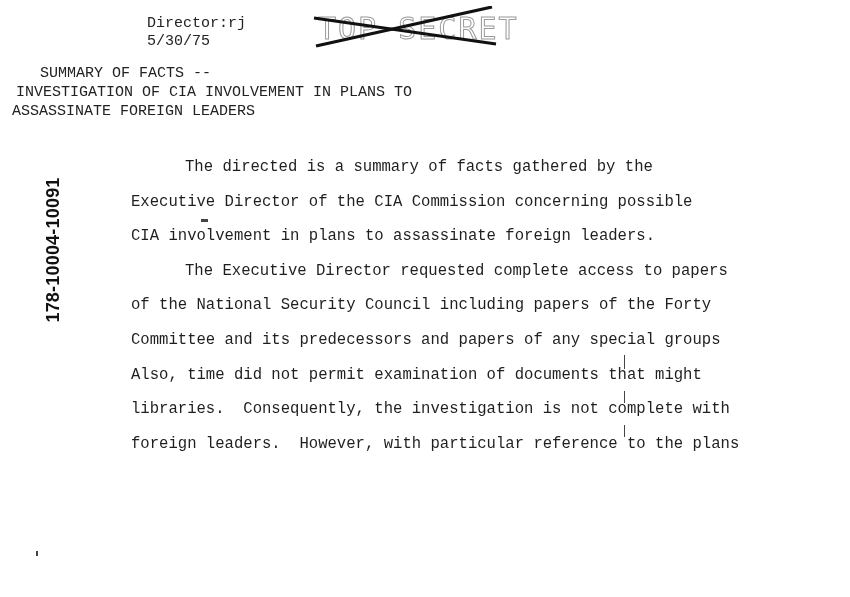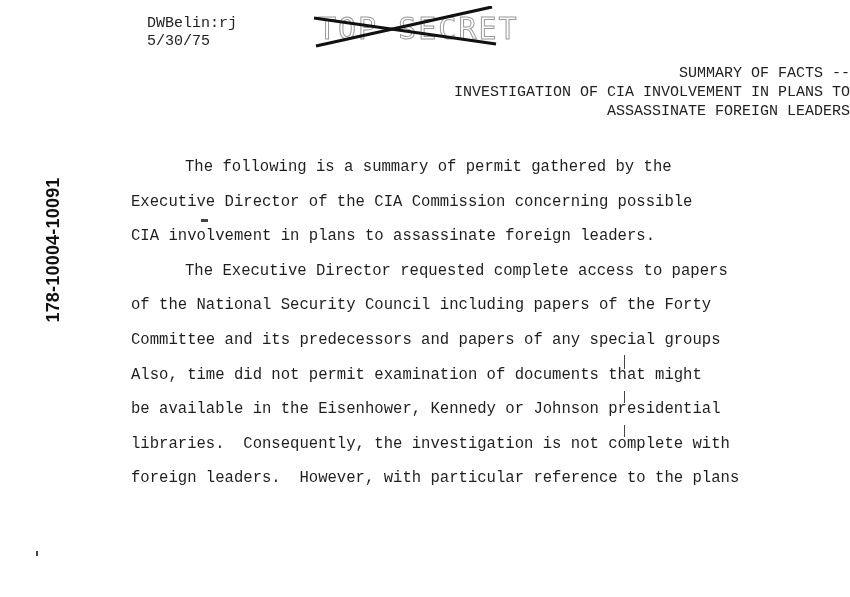--- a/index.html
+++ b/index.html
@@ -50,21 +50,21 @@
       position: absolute;
       left: 0;
       top: 0;
     }
 
     .title-block {
       position: absolute;
       left: 0;
       top: 64px;
       width: 850px;
-      text-align: right;
+      text-align: left;
       font-size: 15px;
       line-height: 19px;
       color: #222;
     }
     .title-line1 { padding-left: 40px; }
     .title-line2 { padding-left: 16px; }
     .title-line3 { padding-left: 12px; }
 
     .side-id {
       position: absolute;
@@ -103,21 +103,21 @@
 
     .mark {
       position: absolute;
       background: #444;
     }
   </style>
 </head>
 <body>
 
 <div class="header-meta">
-  <div>DWBelin:rj</div>
+  <div>Director:rj</div>
   <div>5/30/75</div>
 </div>
 
 <div class="stamp">
   <div class="stamp-text">TOP SECRET</div>
   <svg width="186" height="42" viewBox="0 0 186 42">
     <line x1="2" y1="12" x2="184" y2="38" stroke="#111" stroke-width="3.2"></line>
     <line x1="4" y1="40" x2="180" y2="1" stroke="#111" stroke-width="3.2"></line>
   </svg>
 </div>
@@ -126,28 +126,27 @@
   <div class="title-line1">SUMMARY OF FACTS --</div>
   <div class="title-line2">INVESTIGATION OF CIA INVOLVEMENT IN PLANS TO</div>
   <div class="title-line3">ASSASSINATE FOREIGN LEADERS</div>
 </div>
 
 <div class="side-id">
   <span>178-10004-10091</span>
 </div>
 
 <div class="body-text">
-  <div class="line indent">The following is a summary of permit gathered by the</div>
+  <div class="line indent">The directed is a summary of facts gathered by the</div>
   <div class="line">Executive Director of the CIA Commission concerning possible</div>
   <div class="line">CIA involvement in plans to assassinate foreign leaders.</div>
   <div class="line indent">The Executive Director requested complete access to papers</div>
   <div class="line">of the National Security Council including papers of the Forty</div>
   <div class="line">Committee and its predecessors and papers of any special groups</div>
   <div class="line">Also, time did not permit examination of documents that might</div>
-  <div class="line">be available in the Eisenhower, Kennedy or Johnson presidential</div>
   <div class="line">libraries.  Consequently, the investigation is not complete with</div>
   <div class="line">foreign leaders.  However, with particular reference to the plans</div>
 </div>
 
 <div class="mark" style="left:201px;top:219px;width:7px;height:3px;"></div>
 <div class="mark" style="left:624px;top:355px;width:1px;height:14px;"></div>
 <div class="mark" style="left:624px;top:391px;width:1px;height:12px;"></div>
 <div class="mark" style="left:624px;top:425px;width:1px;height:12px;"></div>
 <div class="mark" style="left:36px;top:551px;width:2px;height:5px;"></div>
 

